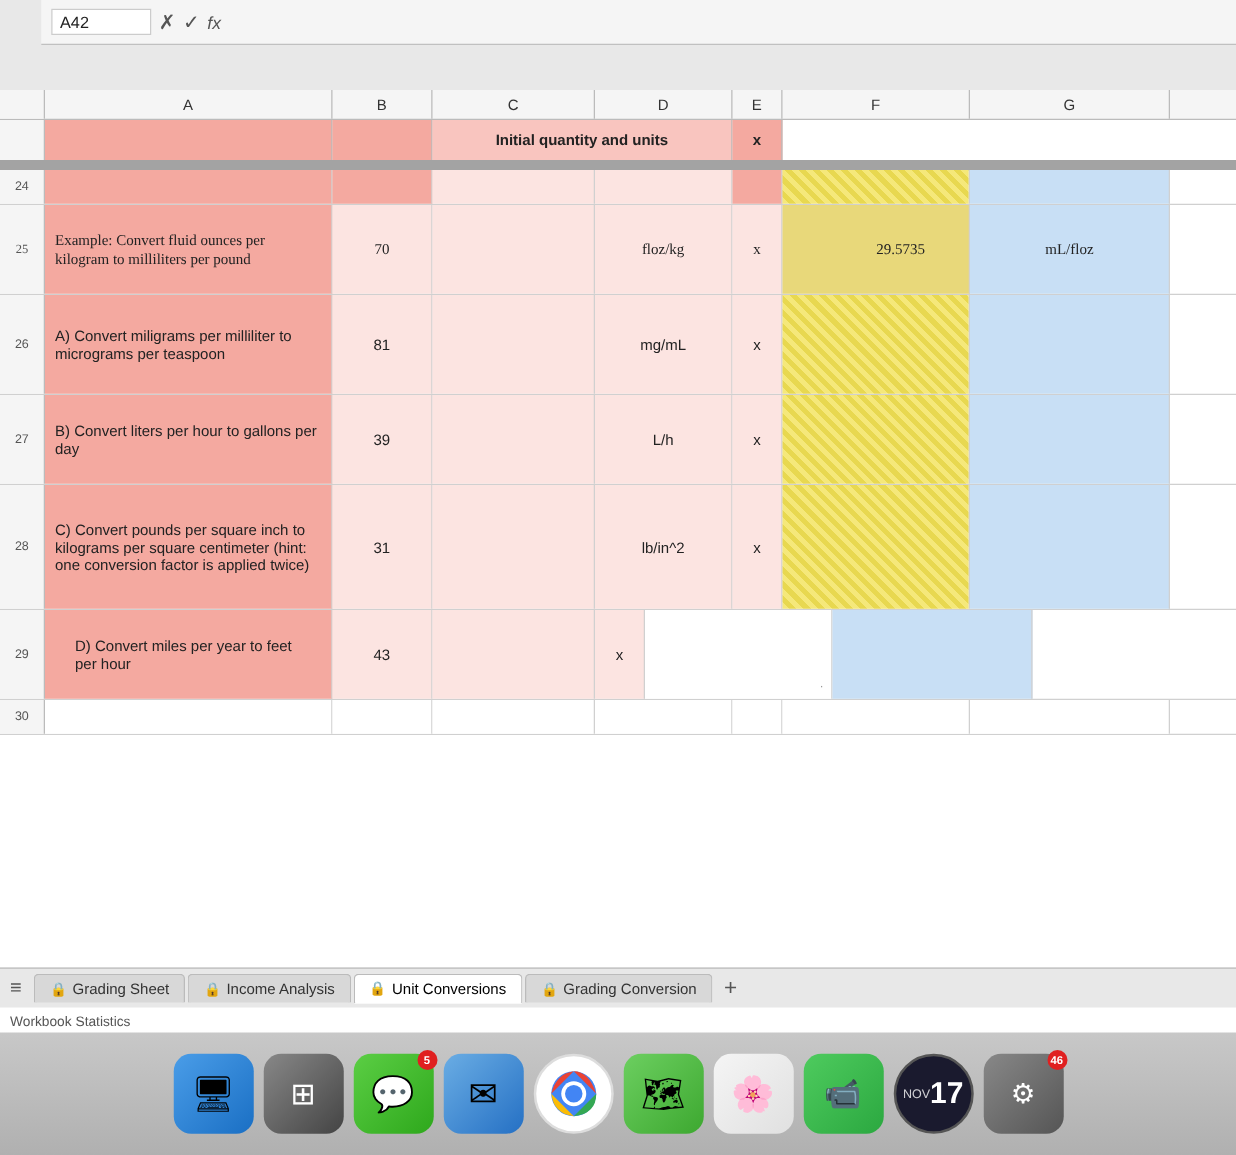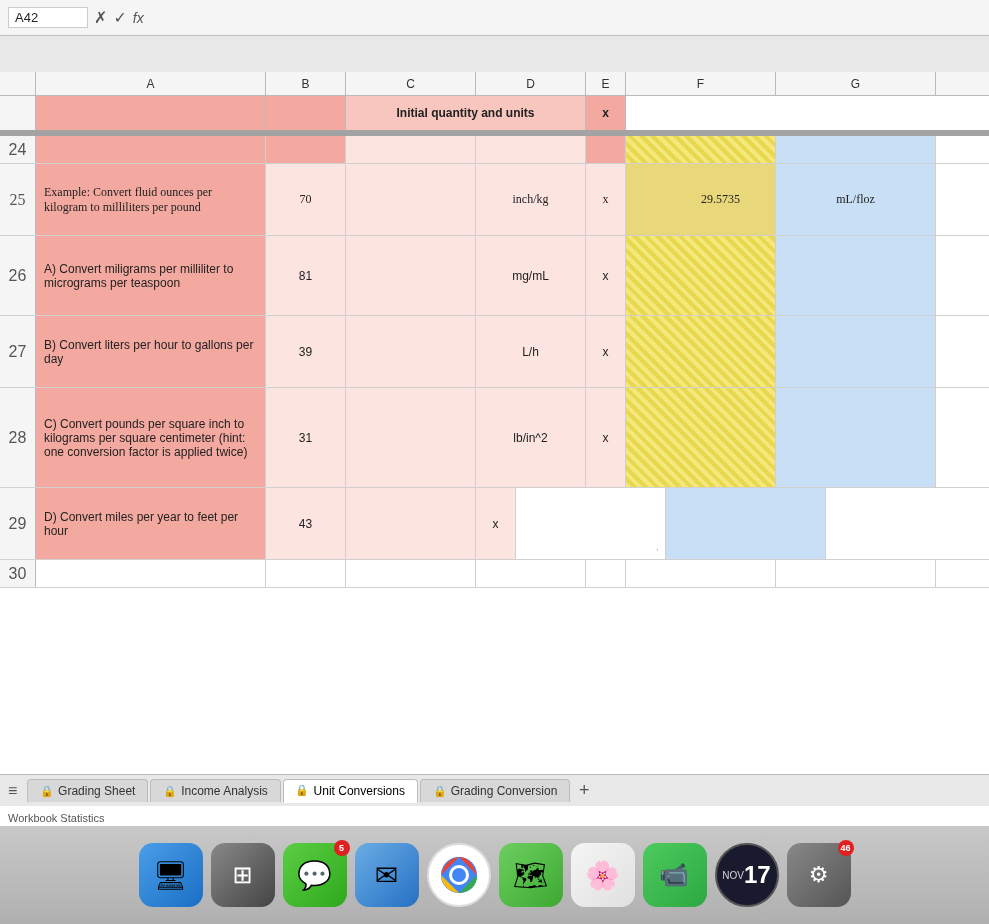--- a/index.html
+++ b/index.html
@@ -24,20 +24,21 @@
 
     
     .formula-bar {
       display: flex;
       align-items: center;
       height: 36px;
       background: #f5f5f5;
       border-bottom: 1px solid #c0c0c0;
       padding: 0 8px;
       gap: 6px;
+      margin-left: 33px;
     }
     .cell-ref {
       width: 80px;
       font-size: 13px;
       color: #222;
       border: 1px solid #ccc;
       padding: 2px 6px;
       background: #fff;
     }
     .formula-icons {
@@ -87,21 +88,21 @@
       display: flex;
       border-bottom: 1px solid #d0d0d0;
       min-height: 28px;
     }
     .row-num {
       width: 26px;
       min-width: 36px;
       display: flex;
       align-items: center;
       justify-content: center;
-      font-size: 16px;
+      font-size: 10px;
       color: #555;
       border-right: 1px solid #bbb;
       background: #f5f5f5;
     }
     .cell {
       display: flex;
       align-items: center;
       justify-content: center;
       border-right: 1px solid #d0d0d0;
       font-size: 12px;
@@ -141,21 +142,21 @@
 
     .cell-text-left {
       justify-content: flex-start;
       text-align: left;
     }
 
     
     .header-row {
       display: flex;
       height: 40px;
-      border-bottom: 6px solid #a3a3a3;
+      border-bottom: 8px solid #a3a3a3;
     }
     .header-cell {
       display: flex;
       align-items: center;
       justify-content: center;
       border-right: 1px solid #bbb;
       font-size: 12px;
       font-weight: 600;
       color: #222;
       text-align: center;
@@ -336,21 +337,21 @@
       <div class="cell col-e bg-salmon"></div>
       <div class="cell col-f bg-yellow-stripe"></div>
       <div class="cell col-g bg-blue-light"></div>
     </div>
 
     <div class="grid-row row-25">
       <div class="row-num">25</div>
       <div class="cell col-a bg-salmon cell-text-left" style="padding: 6px 8px;">Example: Convert fluid ounces per kilogram to milliliters per pound</div>
       <div class="cell col-b bg-pale-pink">70</div>
       <div class="cell col-c bg-pale-pink"></div>
-      <div class="cell col-d bg-pale-pink">inch/kg</div>
+      <div class="cell col-d bg-pale-pink">floz/kg</div>
       <div class="cell col-e bg-pale-pink">x</div>
       <div class="cell col-f" style="background:#e8d87a;padding-left:44px;">29.5735</div>
       <div class="cell col-g bg-blue-light">mL/floz</div>
     </div>
 
     <div class="grid-row row-26">
       <div class="row-num">26</div>
       <div class="cell col-a bg-salmon cell-text-left" style="padding: 6px 8px;">A) Convert miligrams per milliliter to micrograms per teaspoon</div>
       <div class="cell col-b bg-pale-pink">81</div>
       <div class="cell col-c bg-pale-pink"></div>
@@ -377,21 +378,21 @@
       <div class="cell col-b bg-pale-pink">31</div>
       <div class="cell col-c bg-pale-pink"></div>
       <div class="cell col-d bg-pale-pink">lb/in^2</div>
       <div class="cell col-e bg-pale-pink">x</div>
       <div class="cell col-f bg-yellow-stripe"></div>
       <div class="cell col-g bg-blue-light"></div>
     </div>
 
     <div class="grid-row row-29">
       <div class="row-num">29</div>
-      <div class="cell col-a bg-salmon cell-text-left" style="padding: 6px 8px;">D) Convert miles per year to feet per hour</div>
+      <div class="cell col-a bg-salmon cell-text-left" style="padding: 6px 24px;">D) Convert miles per year to feet per hour</div>
       <div class="cell col-b bg-pale-pink">43</div>
       <div class="cell col-c bg-pale-pink"></div>
       <div class="cell col-e bg-pale-pink">x</div>
       <div class="cell col-f bg-white" style="position:relative;">
         <span style="position:absolute; bottom:4px; right:6px; font-size:10px; color:#999;">·</span>
       </div>
       <div class="cell col-g bg-blue-light"></div>
     </div>
 
     <div class="grid-row row-30">

